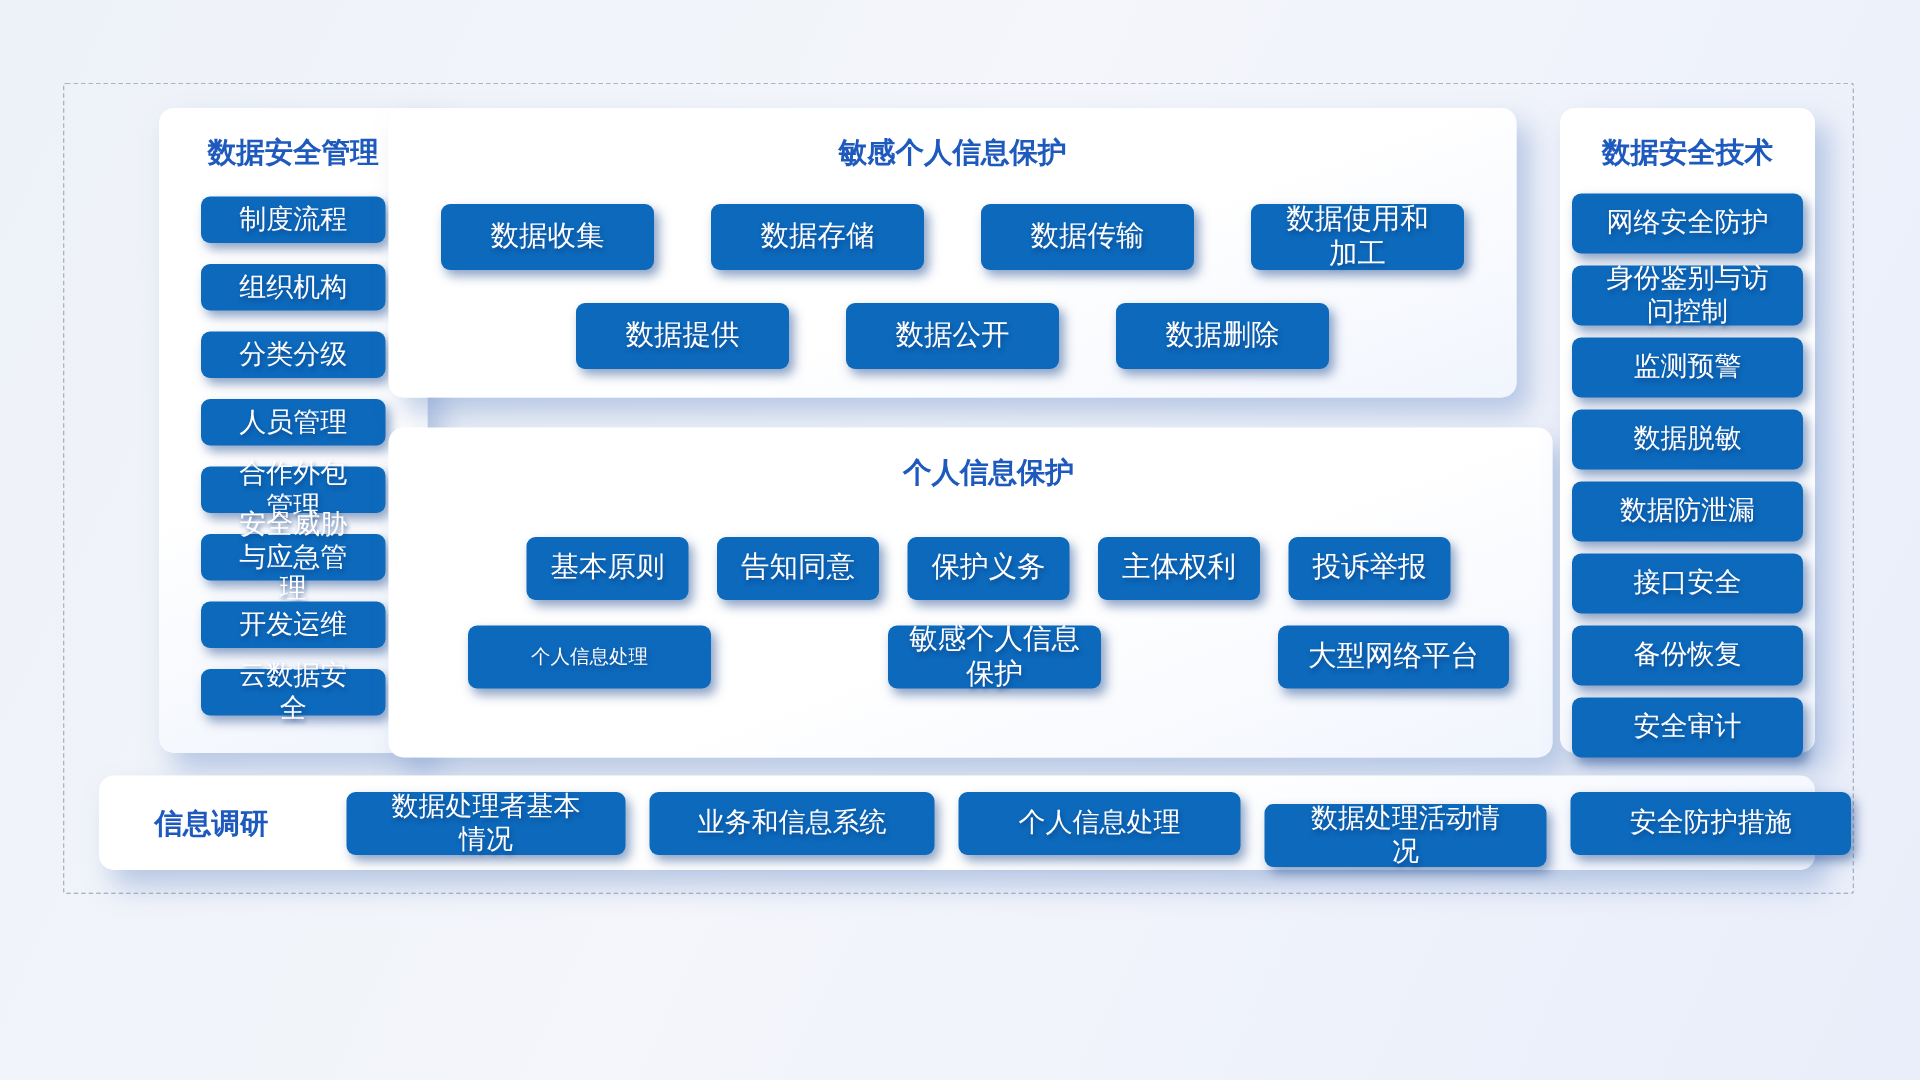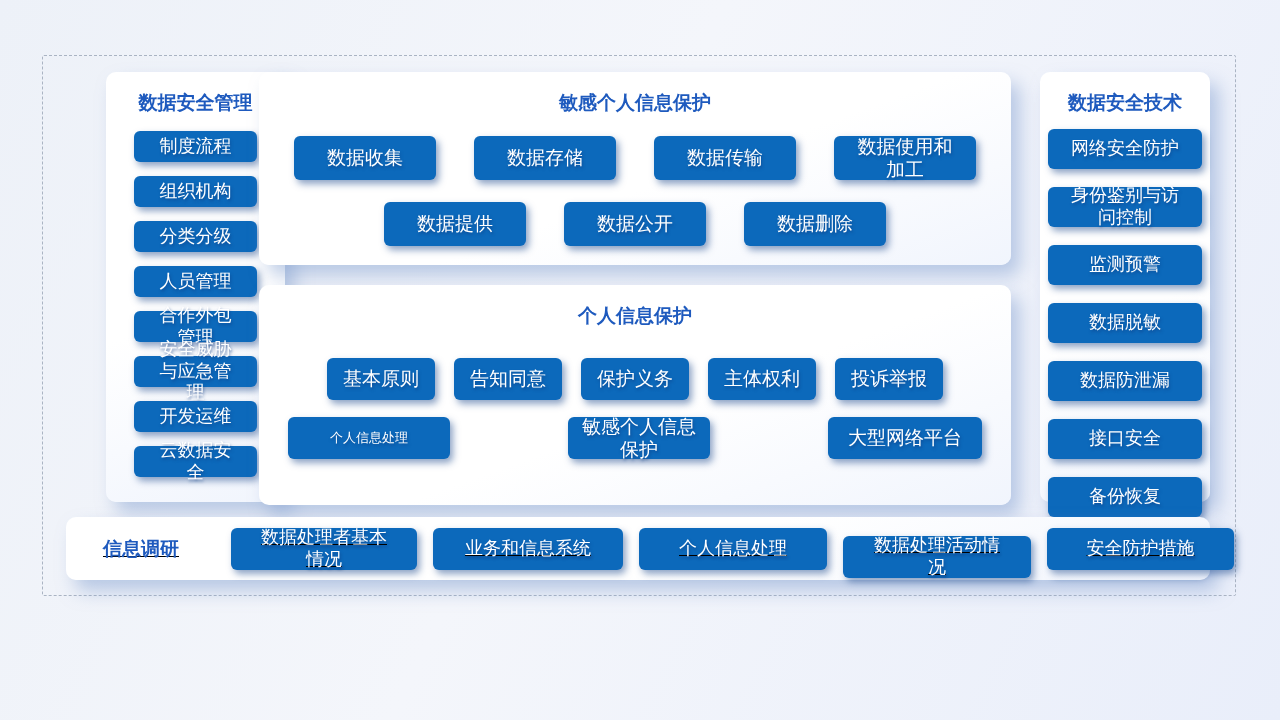--- a/index.html
+++ b/index.html
@@ -13,32 +13,32 @@
     border:1px dashed #aab4c3;border-radius:2px;
   }
   .panel{
     position:absolute;
     background:linear-gradient(160deg,#ffffff 55%,#f1f5fd 100%);
     border-radius:10px;
     box-shadow:9px 11px 18px rgba(128,158,208,.5);
   }
   .p-left  {left:66px;  top:72px;  width:179px; height:430px;margin-left:40px;}
   .p-ctop  {left:259px; top:72px;  width:752px; height:193px;}
-  .p-cbot  {left:259px; top:285px; width:752px; height:220px;}
+  .p-cbot  {left:259px; top:285px; width:752px; height:220px;padding-left:24px;}
   .p-right {left:1040px;top:72px;  width:170px; height:430px;}
   .p-bottom{left:66px;  top:517px; width:1144px;height:63px;
             display:flex;align-items:center;gap:16px;
-            padding-left:29px;box-sizing:border-box;text-decoration:underline;}
+            padding-left:29px;box-sizing:border-box;}
   .panel-title{
     margin:0;padding-top:19px;text-align:center;
     color:#1e5abe;font-size:19px;font-weight:700;line-height:23px;
   }
   .col{display:flex;flex-direction:column;align-items:center;}
   .p-left  .col{margin-top:17px;gap:14px;}
-  .p-right .col{margin-top:15px;gap:18px;}
+  .p-right .col{margin-top:15px;gap:8px;}
   .row{display:flex;justify-content:center;}
   .p-ctop .row1{margin-top:22px;gap:38px;}
   .p-ctop .row2{margin-top:22px;gap:38px;}
   .p-cbot .row1{margin-top:31px;gap:19px;}
   .p-cbot .row2{margin-top:17px;justify-content:space-between;padding:0 29px;}
   .node{
     background:#0c69bb;border-radius:6px;color:#fff;flex:none;
     display:flex;align-items:center;justify-content:center;
     box-shadow:3px 4px 7px rgba(28,72,140,.5);
     overflow:visible;

